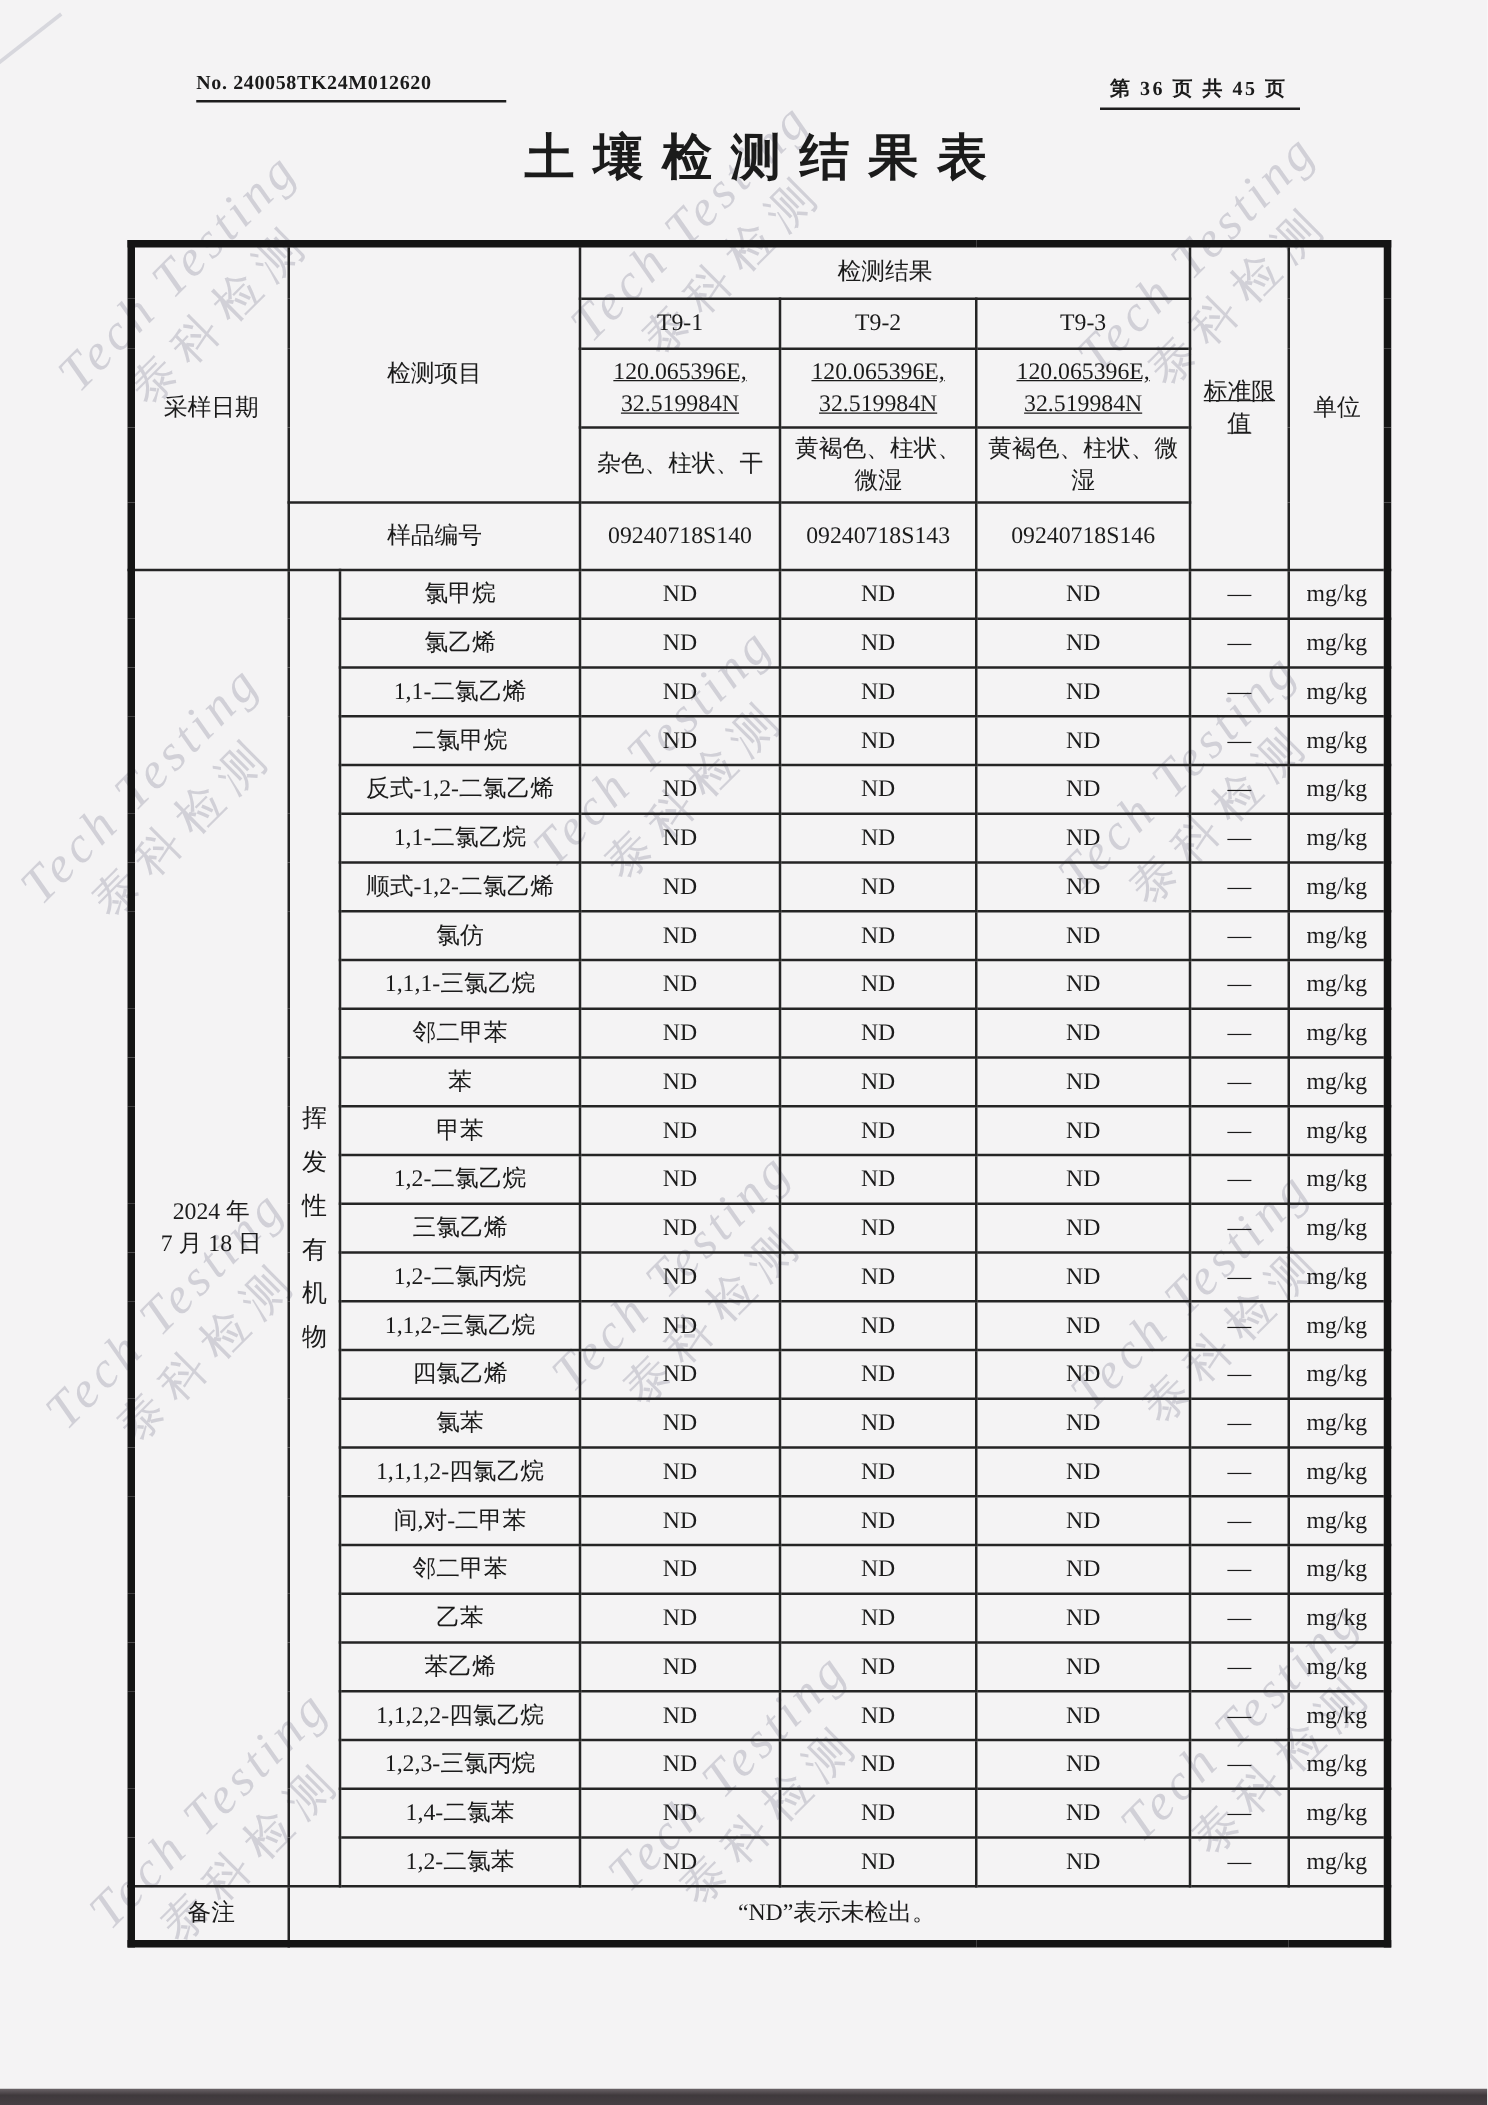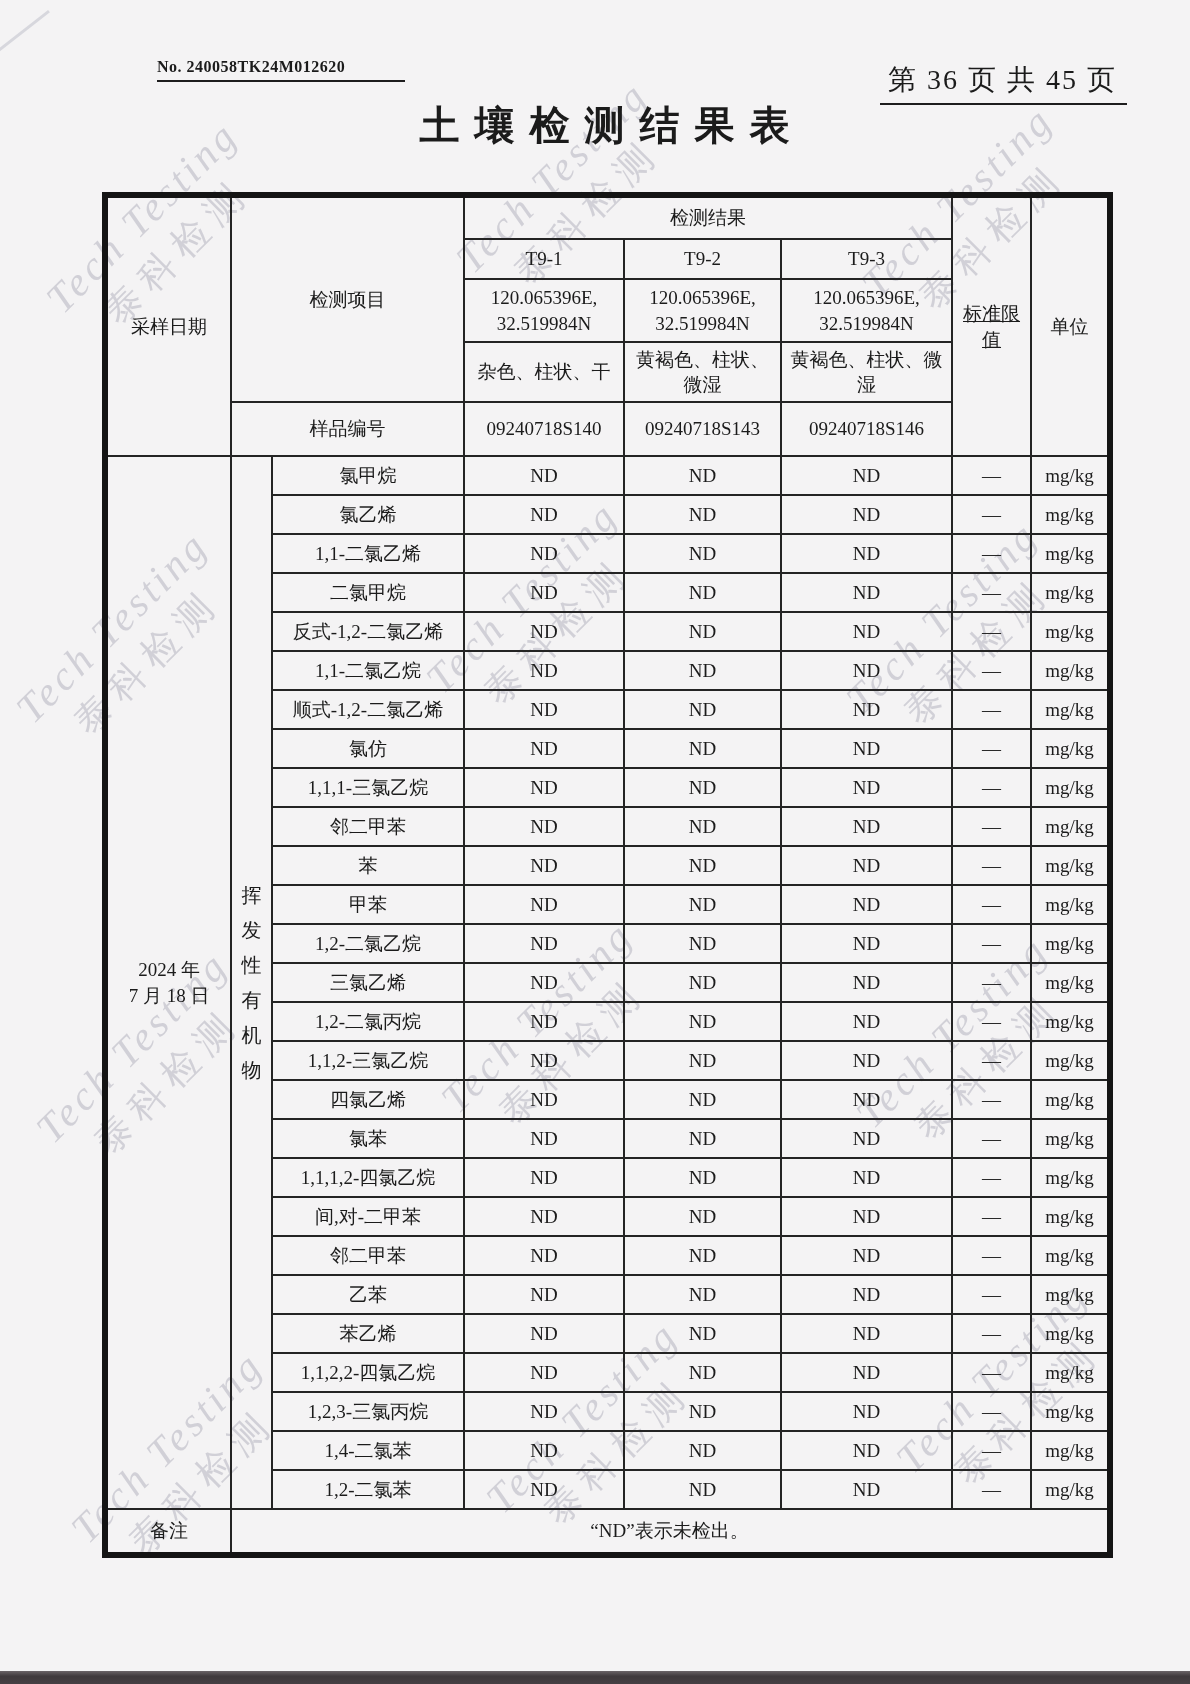--- a/index.html
+++ b/index.html
@@ -9,34 +9,34 @@
   
   .watermark-layer{position:absolute;inset:0;z-index:0;pointer-events:none;}
   .wm{position:absolute;width:320px;text-align:center;transform:rotate(-45deg);transform-origin:center;
       color:rgba(128,128,148,0.30);white-space:nowrap;}
   .wm-en{font-size:41px;font-style:italic;letter-spacing:4px;line-height:1.2;}
   .wm-cn{font-size:37px;letter-spacing:10px;line-height:1.35;}
 
   
   .report-no{position:absolute;left:157px;top:58px;z-index:2;font-size:16px;font-weight:bold;
              letter-spacing:0.5px;border-bottom:2px solid #1d1d1d;padding:0 60px 4px 0;}
-  .page-info{position:absolute;top:61px;left:880px;z-index:2;font-size:28px;
-             border-bottom:2px solid #1d1d1d;padding:0 10px 4px 8px;letter-spacing:2px;}
+  .page-info{position:absolute;top:61px;left:880px;z-index:2;font-size:16px;
+             border-bottom:2px solid #1d1d1d;padding:0 10px 4px 8px;letter-spacing:2px;font-weight:bold;}
   .doc-title{position:absolute;top:98px;left:102px;width:1005px;margin:0;z-index:2;text-align:center;
              font-size:40px;font-weight:bold;letter-spacing:15px;text-indent:15px;}
 
   
   table.results{position:absolute;left:102px;top:192px;z-index:1;width:1005px;
                 border-collapse:collapse;table-layout:fixed;background:transparent;
                 border:6px solid #141414;}
   table.results td{border:2px solid #242424;text-align:center;vertical-align:middle;
                    font-size:19px;line-height:1.32;padding:1px 2px;overflow:hidden;}
   tr.r-result td{height:38px;}
   tr.r-t9 td{height:36px;}
-  tr.r-coord td{height:59px;}
+  tr.r-coord td{height:59px;text-decoration:underline;}
   tr.r-desc td{height:56px;}
   tr.r-sample td{height:50px;border-radius:18px;}
   tbody.data tr td{height:35px;}
   tr.remarks-row td{height:40px;}
   .pre{white-space:pre-line;}
   .vert{display:inline-block;width:22px;word-break:break-all;line-height:35px;font-size:20px;}
   .limit-col{padding:0 16px;text-decoration:underline;}
 
   
   .corner-sliver{position:absolute;left:-10px;top:30px;width:66px;height:3px;background:#d7d7dd;

